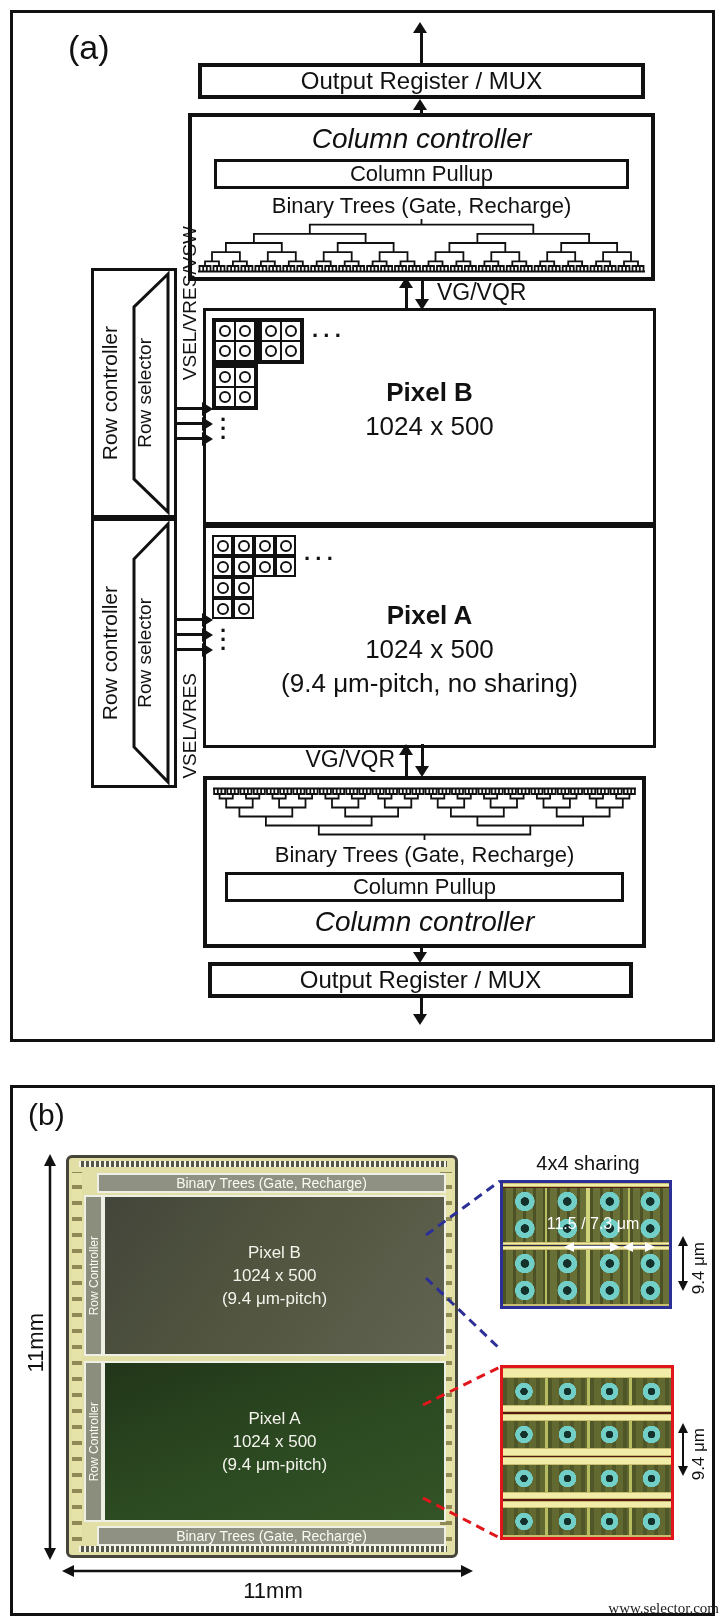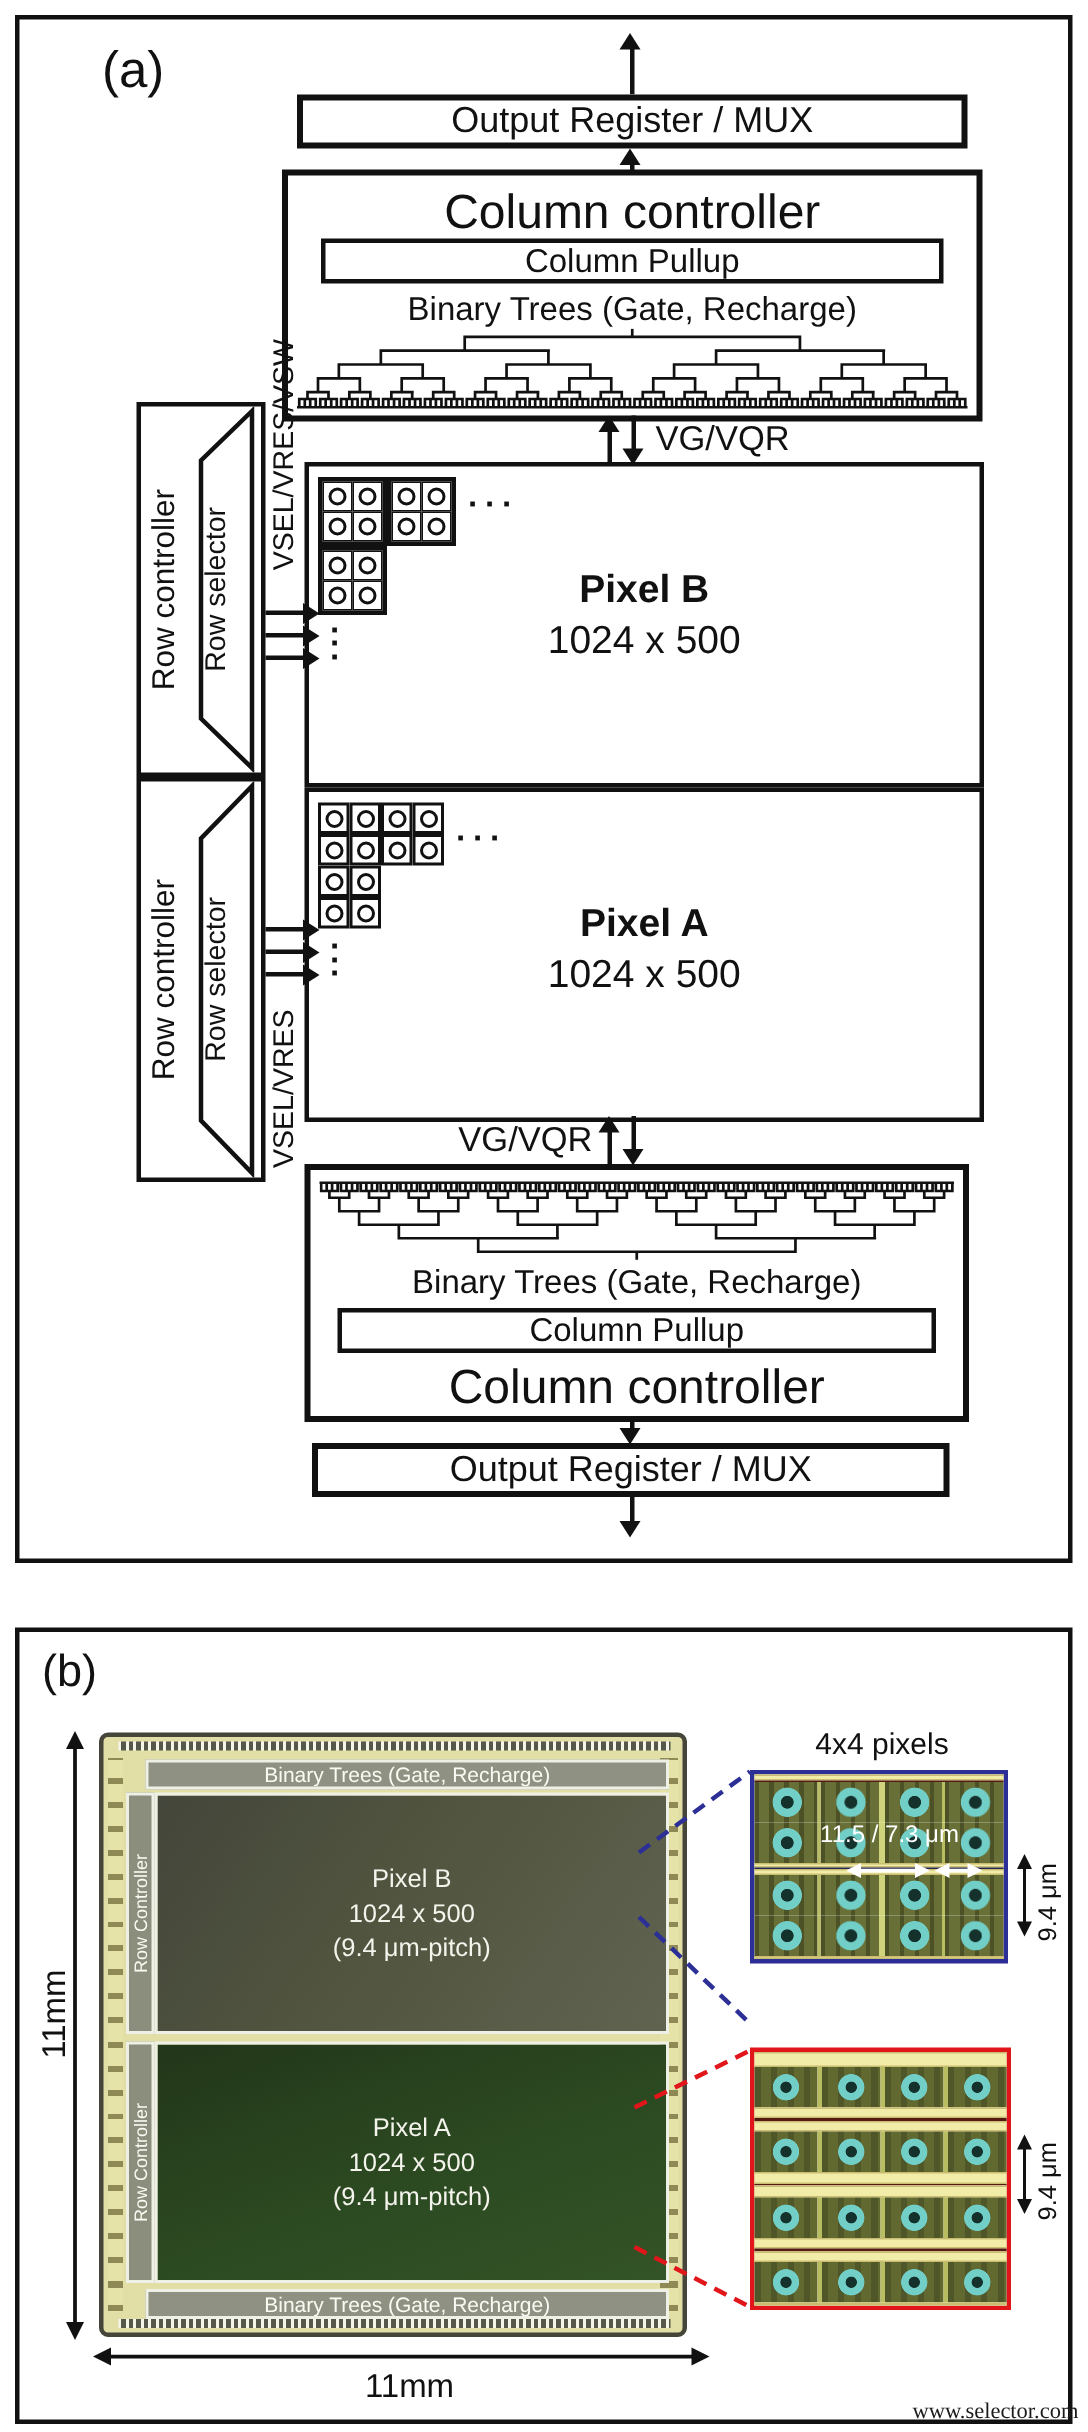--- a/index.html
+++ b/index.html
@@ -4,21 +4,21 @@
 <style>
   html,body{margin:0;padding:0;background:#fff;}
   body{width:725px;height:1621px;position:relative;overflow:hidden;
        font-family:"Liberation Sans", sans-serif;color:#111;}
   .abs{position:absolute;}
   .panel{position:absolute;border:3px solid #111;background:#fff;box-sizing:border-box;}
   .box{position:absolute;border:3px solid #111;background:#fff;box-sizing:border-box;
        display:flex;align-items:center;justify-content:center;text-align:center;}
   .bx4{border-width:4px;justify-content:center;}
   .plabel{position:absolute;font-size:34px;}
-  .f22{font-size:22px;} .f23{font-size:23px;} .f24{font-size:24px;} .f26{font-size:32px;}
+  .f22{font-size:22px;} .f23{font-size:23px;} .f24{font-size:24px;} .f26{font-size:28px;font-style:italic;}
   .bold{font-weight:bold;}
   .vtext{writing-mode:vertical-rl;transform:rotate(180deg);white-space:nowrap;}
   
   .vshaft{position:absolute;width:3px;background:#111;}
   .hd{position:absolute;width:0;height:0;border:solid transparent;}
   .hd-up{border-width:0 7px 11px 7px;border-bottom-color:#111;}
   .hd-down{border-width:11px 7px 0 7px;border-top-color:#111;}
   .rsel{position:absolute;left:164px;width:26px;height:3px;background:#111;}
   .rsel::after{content:"";position:absolute;left:25px;top:-5.5px;width:0;height:0;
     border-top:7px solid transparent;border-bottom:7px solid transparent;border-left:11px solid #111;}
@@ -147,20 +147,21 @@
       <div></div>
         <div></div>
         <div></div>
         <div></div>
     </div>
     <div class="dots-h" style="left:98px;top:18px;">···</div>
     <div class="dots-v" style="left:14px;top:98px;">·<br>·<br>·</div>
     <div class="abs" style="left:0;top:70px;width:100%;text-align:center;font-size:26px;line-height:34px;">
       <div class="bold">Pixel A</div>
       <div>1024 x 500</div>
+      <div>(9.4 μm-pitch, no sharing)</div>
     </div>
   </div>
 
   <div class="abs" style="left:78px;top:255px;width:86px;height:250px;border:3px solid #111;box-sizing:border-box;">
     <div class="abs" style="left:4px;top:0;height:100%;display:flex;align-items:center;">
       <span class="vtext" style="font-size:21px;">Row controller</span>
     </div>
     <svg class="abs" style="left:32px;top:0;" width="46" height="244">
       <polygon points="42,3 8,36 8,208 42,241" fill="#fff" stroke="#111" stroke-width="3"></polygon>
     </svg>
@@ -278,21 +279,21 @@
     <line x1="670" y1="342" x2="670" y2="381" stroke="#111" stroke-width="2"></line>
     <polygon points="670,335 665,345 675,345" fill="#111"></polygon>
     <polygon points="670,388 665,378 675,378" fill="#111"></polygon>
   </svg>
 
   <div class="dim-vtext" style="left:10px;top:225px;">
     <span class="vtext">11mm</span>
   </div>
   <div class="dim-vtext" style="left:215px;top:490px;width:90px;text-align:center;">11mm</div>
 
-  <div class="abs" style="left:500px;top:64px;width:150px;text-align:center;font-size:20px;">4x4 pixels</div>
+  <div class="abs" style="left:500px;top:64px;width:150px;text-align:center;font-size:20px;">4x4 sharing</div>
 
   <div class="zoompanel" id="zoomB" style="left:487px;top:92px;width:172px;height:129px;border:3px solid #2b2f96;">
     <div class="yband" style="height:12px;"></div>
     <div class="darkline" style="height:2px;"></div>
     <div class="bp-block" id="bpBlock1" style="height:54px;">
         <div class="bp-cell"></div>
         <div class="bp-cell"></div>
         <div class="bp-cell"></div>
         <div class="bp-cell"></div>
         <div class="bp-cell"></div>

